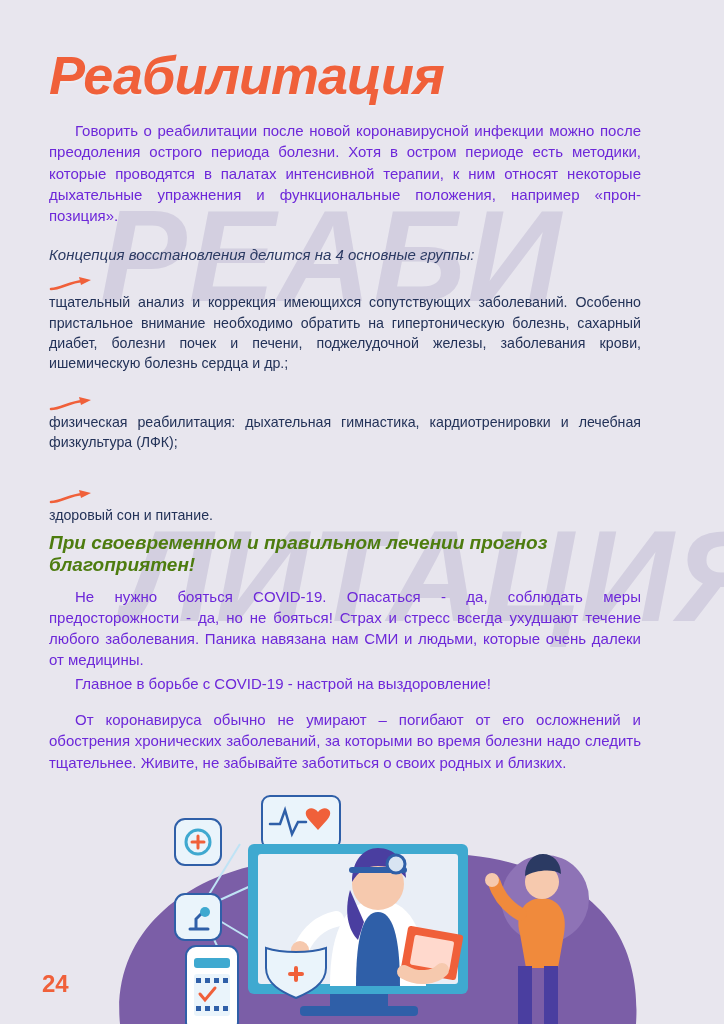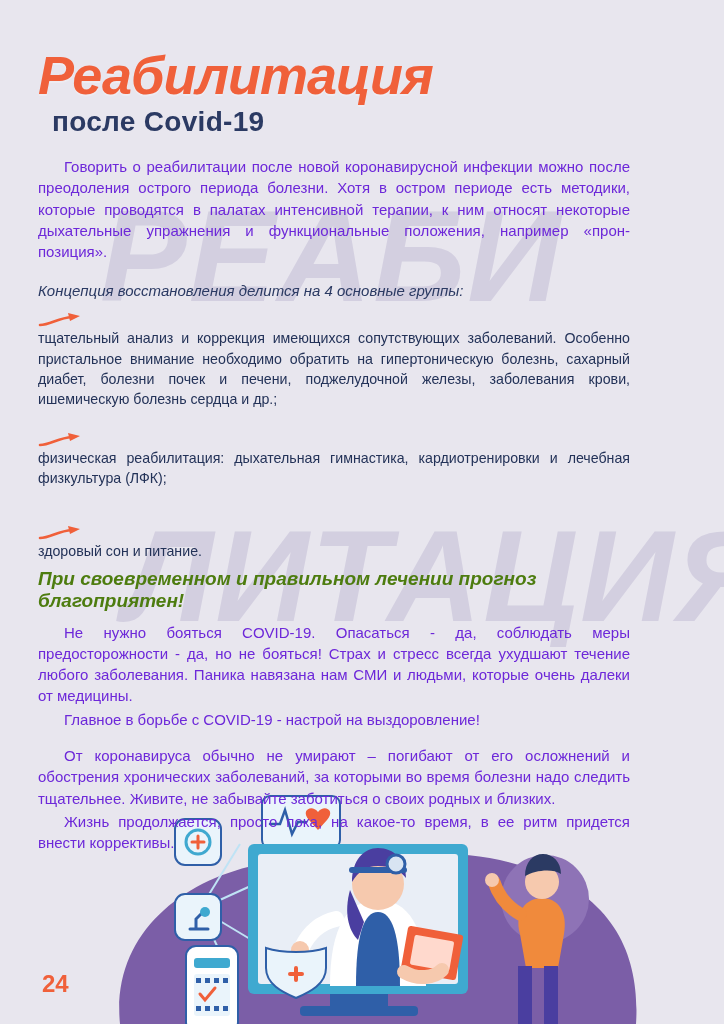--- a/index.html
+++ b/index.html
@@ -33,20 +33,21 @@
   }
   .ghost span { display: block; }
   .ghost .l2 { margin-left: 24px; }
 
   .page {
     position: relative;
     z-index: 2;
     padding: 0 38px;
     box-sizing: border-box;
     width: 668px;
+    margin-left: 11px;
   }
 
   .title {
     font-size: 54px;
     font-weight: 800;
     font-style: italic;
     color: #f0603a;
     margin: 48px 0 0 0;
     line-height: 1.0;
     letter-spacing: -1px;
@@ -142,21 +143,20 @@
 <body>
 
 <div class="ghost">
   <span class="l1">РЕАБИ</span>
   <span class="l2">ЛИТАЦИЯ</span>
 </div>
 
 <div class="page">
 
   <h1 class="title">Реабилитация</h1>
-  <div class="subtitle">после Covid-19</div>
 
   <p class="para indent lead-in">Говорить о реабилитации после новой коронавирусной инфекции можно после преодоления острого периода болезни. Хотя в остром периоде есть методики, которые проводятся в палатах интенсивной терапии, к ним относят некоторые дыхательные упражнения и функциональные положения, например «прон-позиция».</p>
 
   <div class="section-head">Концепция восстановления делится на 4 основные группы:</div>
 
   <div class="bullet-row">
     <div class="arrow">
       <svg width="44" height="16" viewBox="0 0 44 16">
         <path d="M2 13 C 12 13, 20 6, 34 5" stroke="#f0603a" stroke-width="2.6" fill="none" stroke-linecap="round"></path>
         <path d="M42 4 L30 1 L32 9 Z" fill="#f0603a"></path>
@@ -188,21 +188,20 @@
     </div>
     <div class="bullet-text">здоровый сон и питание.</div>
   </div>
 
   <div class="q-sub">При своевременном и правильном лечении прогноз благоприятен!</div>
 
   <p class="para indent">Не нужно бояться COVID-19. Опасаться - да, соблюдать меры предосторожности - да, но не бояться! Страх и стресс всегда ухудшают течение любого заболевания. Паника навязана нам СМИ и людьми, которые очень далеки от медицины.</p>
   <p class="para indent">Главное в борьбе с COVID-19 - настрой на выздоровление!</p>
   <div class="blockgap"></div>
   <p class="para indent">От коронавируса обычно не умирают – погибают от его осложнений и обострения хронических заболеваний, за которыми во время болезни надо следить тщательнее. Живите, не забывайте заботиться о своих родных и близких.</p>
-  <p class="para indent">Жизнь продолжается, просто пока, на какое-то время, в ее ритм придется внести коррективы.</p>
 
 </div>
 
 <svg class="illo" viewBox="0 0 724 300">
 
   <path d="M120 300 C 110 200, 200 140, 300 135 C 410 130, 470 120, 545 150 C 620 180, 640 240, 636 300 Z" fill="#7b5ea7"></path>
 
   <circle cx="545" cy="175" r="44" fill="#8e73b6"></circle>
 
   <g stroke="#bfe3f5" stroke-width="2" fill="none">

